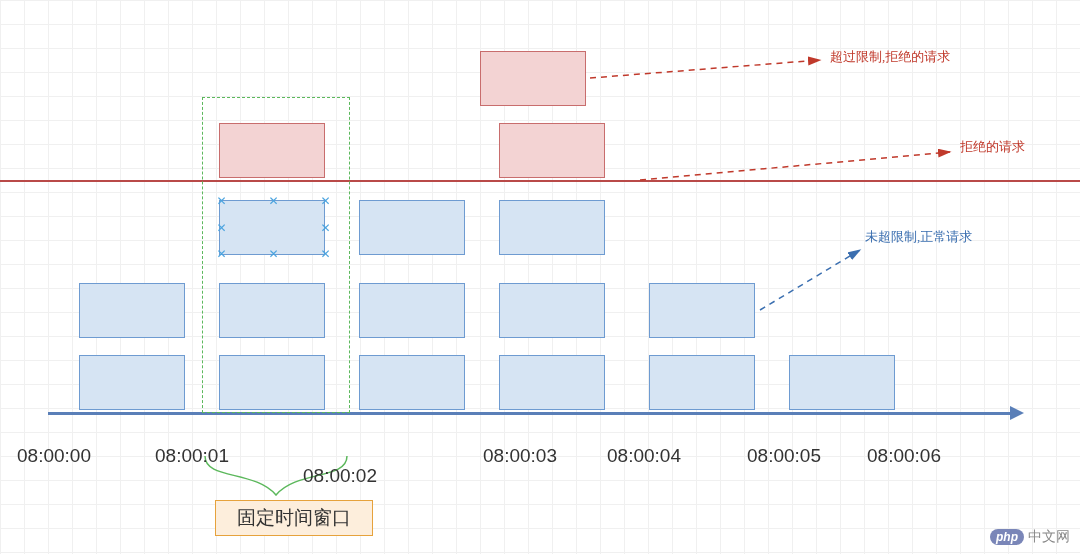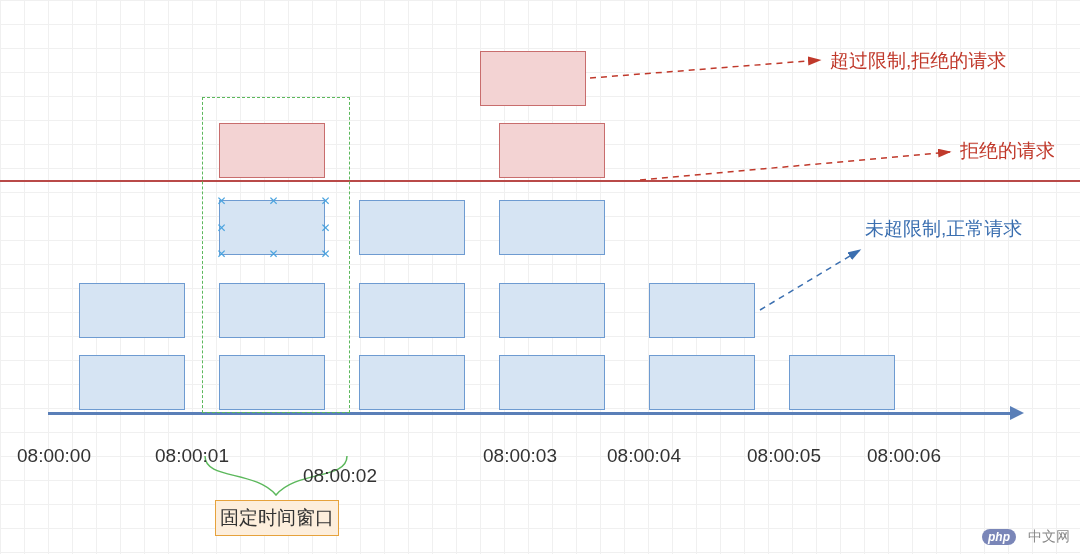--- a/index.html
+++ b/index.html
@@ -66,42 +66,43 @@
       border-bottom: 7px solid transparent;
     }
     .tick-label {
       position: absolute;
       font-size: 19px;
       color: #333;
       transform: translateX(-50%);
     }
     .legend-label {
       position: absolute;
-      font-size: 19px;
+      font-size: 13px;
       color: #c0392b;
+      font-family: Liberation Serif, serif;
     }
     .legend-label.blue { color: #3b6fb0; }
     .window-label-box {
       position: absolute;
       background: #fdeedc;
       border: 1px solid #e6a23c;
       font-size: 19px;
       color: #333;
-      padding: 4px 4px;
+      padding: 4px 21px;
     }
     .brace-svg { position: absolute; }
     .watermark {
       position: absolute;
       right: 10px;
       bottom: 8px;
       font-size: 14px;
       color: #888;
       display: flex;
       align-items: center;
-      gap: 12px;
+      gap: 4px;
     }
     .php-badge {
       background: #7a86b8;
       color: #fff;
       font-weight: bold;
       font-size: 12px;
       padding: 1px 6px;
       border-radius: 8px;
       font-style: italic;
     }
@@ -177,21 +178,21 @@
   <div class="tick-label" style="left:54px; top:445px;">08:00:00</div>
   <div class="tick-label" style="left:192px; top:445px;">08:00:01</div>
   <div class="tick-label" style="left:340px; top:465px;">08:00:02</div>
   <div class="tick-label" style="left:520px; top:445px;">08:00:03</div>
   <div class="tick-label" style="left:644px; top:445px;">08:00:04</div>
   <div class="tick-label" style="left:784px; top:445px;">08:00:05</div>
   <div class="tick-label" style="left:904px; top:445px;">08:00:06</div>
 
   <div class="legend-label" style="left:830px; top:48px;">超过限制,拒绝的请求</div>
   <div class="legend-label" style="left:960px; top:138px;">拒绝的请求</div>
-  <div class="legend-label blue" style="left:865px; top:216px;">未超限制,正常请求</div>
+  <div class="legend-label blue" style="left:865px; top:228px;">未超限制,正常请求</div>
 
   <div class="window-label-box" style="left:215px; top:500px;">固定时间窗口</div>
 
 </div>
 
 <div class="watermark">
   <span class="php-badge">php</span>
   <span>中文网</span>
 </div>
 

